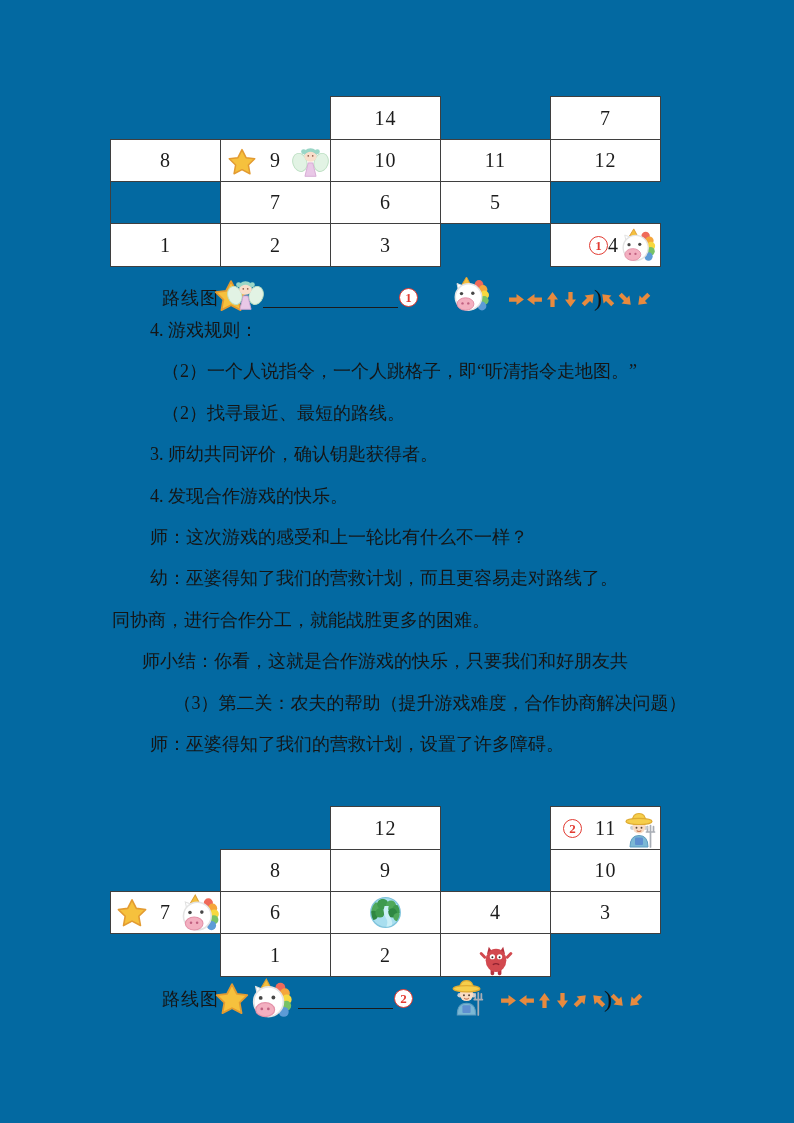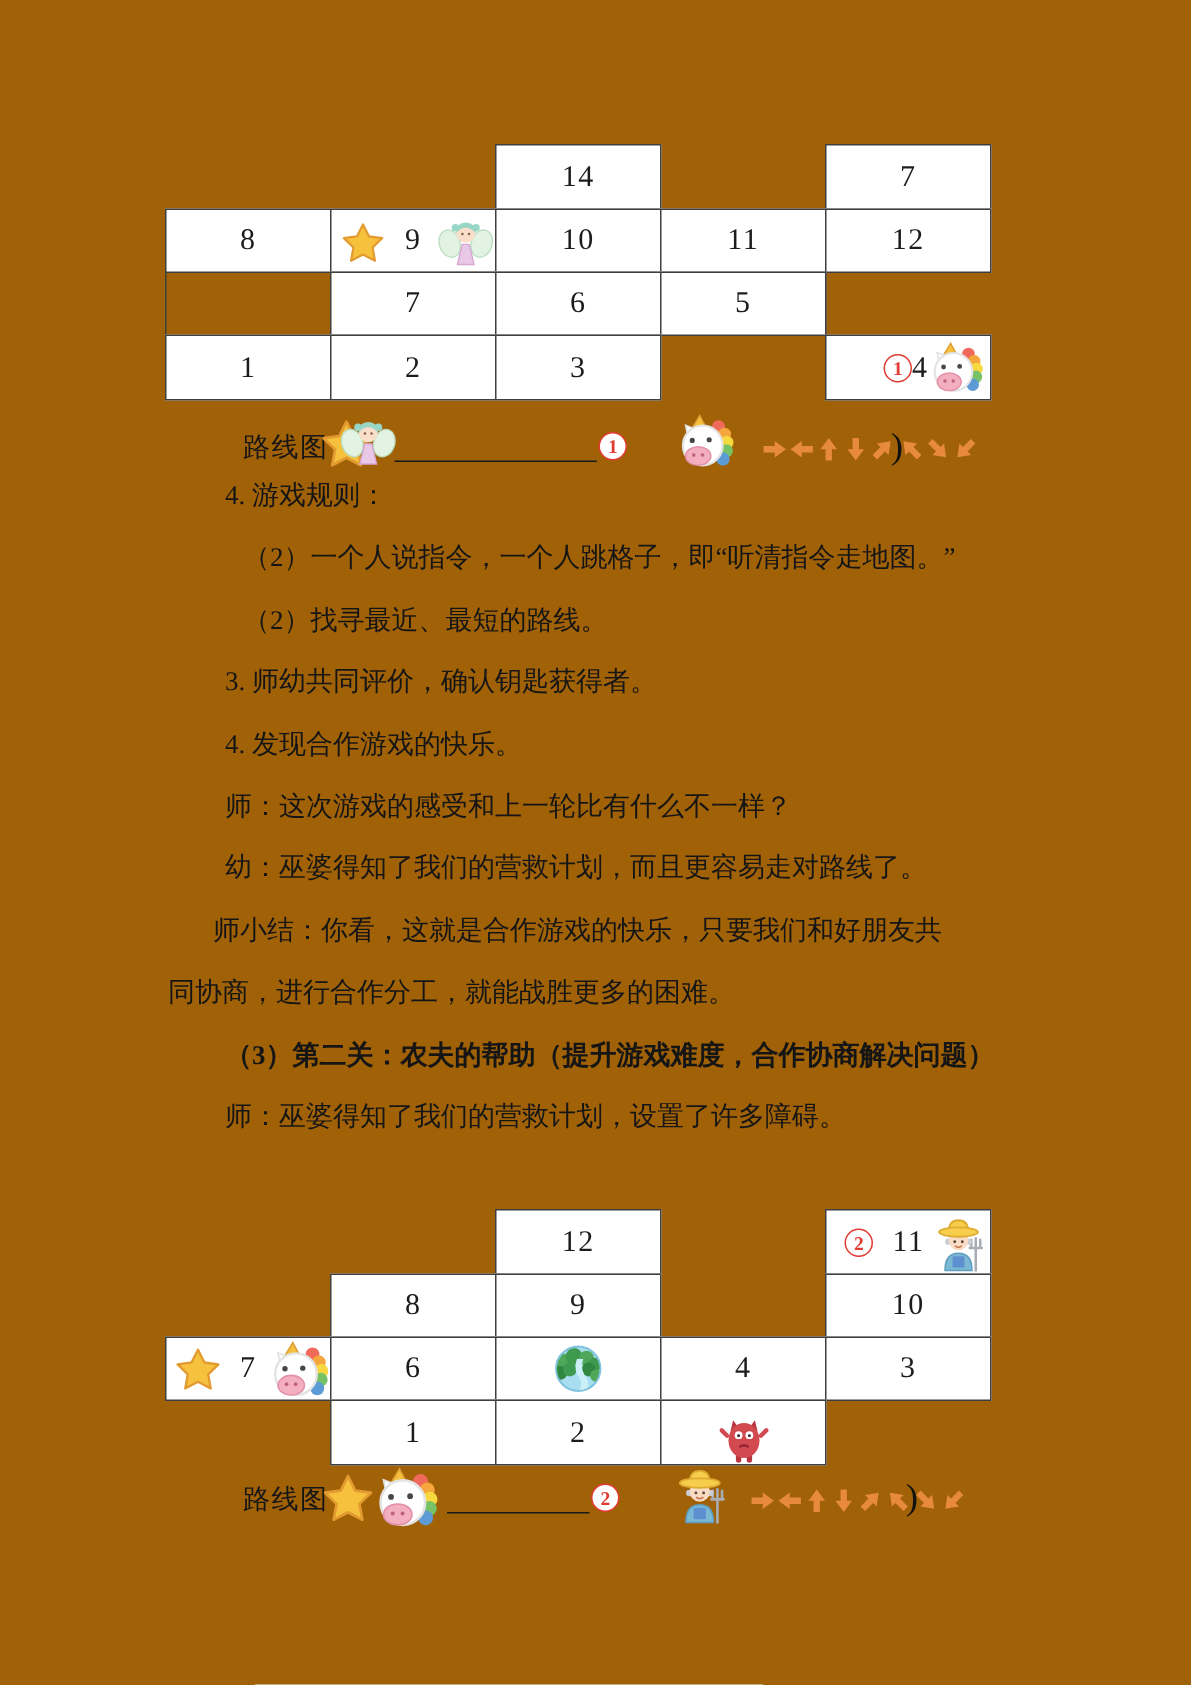--- a/index.html
+++ b/index.html
@@ -1,18 +1,18 @@
 <!DOCTYPE html>
 <html><head>
 <meta charset="utf-8">
 <style>
   * { margin:0; padding:0; box-sizing:border-box; }
   html,body { background:#e8e8e8; }
   .page {
-    position:relative; width:794px; height:1123px; background:#a16207;
+    position:relative; width:794px; height:1123px; background:#0369a1;
     margin:0 auto; overflow:hidden;
     font-family:"Liberation Serif","DejaVu Serif",serif; color:#151515;
   }
   
   .grid { position:absolute; width:552px; height:173px; }
   .cell {
     position:absolute; border:1px solid #3f3f3f; background:#fff;
     display:flex; align-items:center; justify-content:center;
   }
   .cell .num { font-size:20px; color:#1c1c1c; letter-spacing:1px; }
@@ -50,21 +50,21 @@
   
   .paras { position:absolute; left:110px; top:310px; width:600px; }
   .pline {
     height:41.4px; line-height:41.4px; font-size:18px; white-space:nowrap;
     color:#151515;
   }
   .ind40 { padding-left:40px; }
   .ind52 { padding-left:52px; }
   .ind32 { padding-left:32px; }
   .ind2  { padding-left:2px;  }
-  .boldline { font-weight:bold; padding-left:40px; }
+  .boldline { font-weight:normal; padding-left:40px;text-align:center; }
 </style>
 </head>
 <body>
 
 <div class="page">
 
   <div class="grid" style="left:110px; top:96px;">
     <div class="cell" style="left:220px; top:0; width:111px; height:44px;">
         <span class="num">14</span>
       </div>
@@ -229,22 +229,22 @@
   </div>
 
   <div class="paras">
     <div class="pline ind40">4. 游戏规则：</div>
     <div class="pline ind52">（2）一个人说指令，一个人跳格子，即“听清指令走地图。”</div>
     <div class="pline ind52">（2）找寻最近、最短的路线。</div>
     <div class="pline ind40">3. 师幼共同评价，确认钥匙获得者。</div>
     <div class="pline ind40">4. 发现合作游戏的快乐。</div>
     <div class="pline ind40">师：这次游戏的感受和上一轮比有什么不一样？</div>
     <div class="pline ind40">幼：巫婆得知了我们的营救计划，而且更容易走对路线了。</div>
+    <div class="pline ind2">同协商，进行合作分工，就能战胜更多的困难。</div>
     <div class="pline ind32">师小结：你看，这就是合作游戏的快乐，只要我们和好朋友共</div>
-    <div class="pline ind2">同协商，进行合作分工，就能战胜更多的困难。</div>
     <div class="pline boldline">（3）第二关：农夫的帮助（提升游戏难度，合作协商解决问题）</div>
     <div class="pline ind40">师：巫婆得知了我们的营救计划，设置了许多障碍。</div>
   </div>
 
   <div class="grid" style="left:110px; top:806px;">
     <div class="cell" style="left:220px; top:0; width:111px; height:44px;">
         <span class="num">12</span>
       </div>
     <div class="cell" style="left:440px; top:0; width:111px; height:44px; justify-content:flex-start; padding-left:12px;">
       <span class="badge">2</span>

